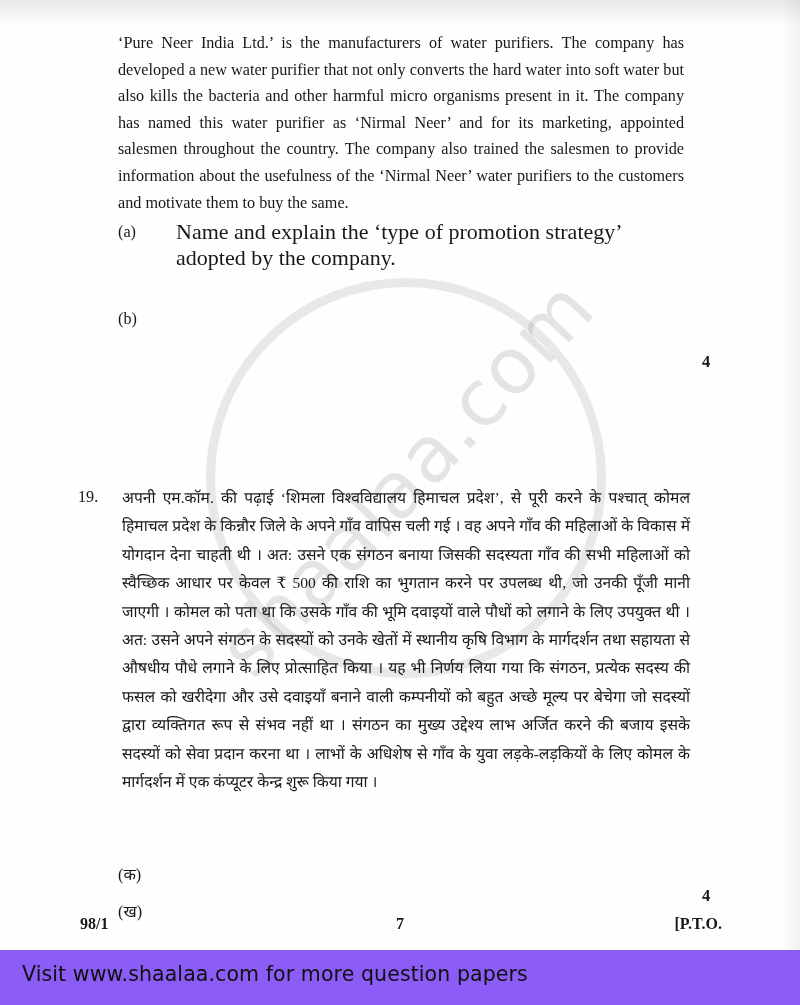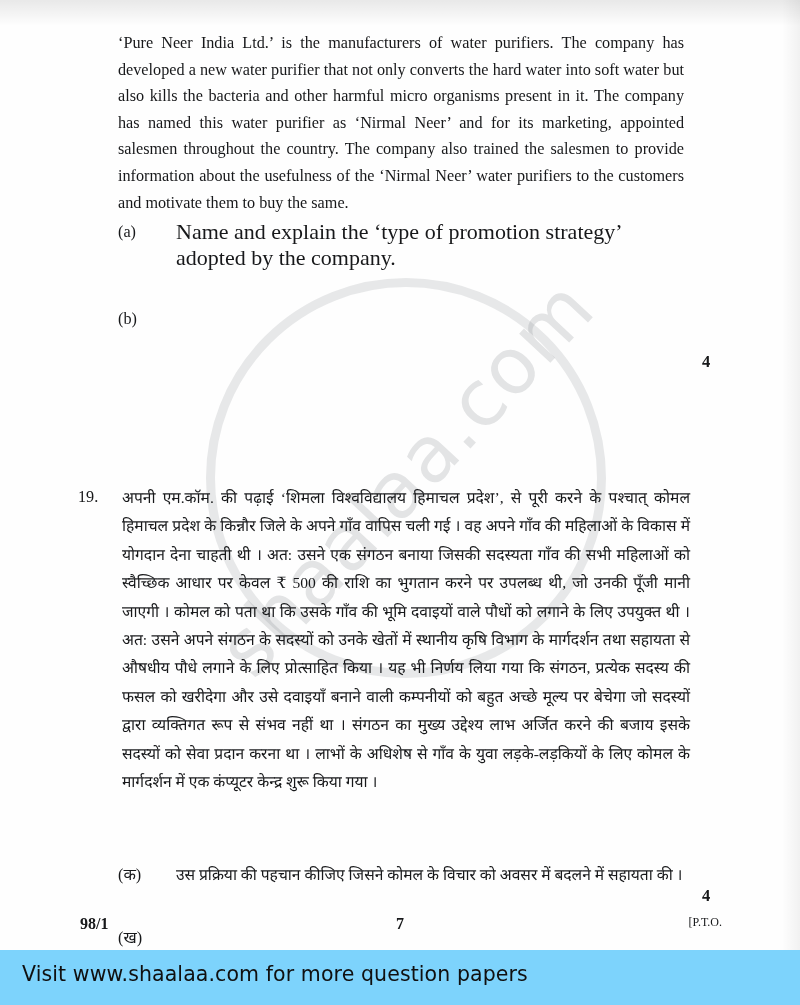--- a/index.html
+++ b/index.html
@@ -153,32 +153,32 @@
     position: absolute;
     left: 0; top: 0;
     width: 800px;
     text-align: center;
     font-weight: bold;
     font-size: 16px;
   }
   .footer .f-right {
     position: absolute;
     right: 78px; top: 0;
-    font-weight: normal;
-    font-size: 12px;
+    font-weight: bold;
+    font-size: 16px;
   }
 
   
   .banner {
     position: absolute;
     left: 0;
     top: 950px;
     width: 800px;
     height: 55px;
-    background: #7dd3fc;
+    background: #8b5cf6;
     z-index: 3;
   }
   .banner .banner-text {
     position: absolute;
     left: 22px;
     top: 12px;
     font-family: "DejaVu Sans", "Liberation Sans", sans-serif;
     font-size: 20.5px;
     color: #101010;
     letter-spacing: 0.1px;
@@ -216,21 +216,20 @@
 
     <div class="block qrow" style="left:78px; top:484px; width:612px;">
       <span class="qnum">19.</span>
       <div class="qbody">
         <div class="hindi">अपनी एम.कॉम. की पढ़ाई ‘शिमला विश्वविद्यालय हिमाचल प्रदेश’, से पूरी करने के पश्चात् कोमल हिमाचल प्रदेश के किन्नौर जिले के अपने गाँव वापिस चली गई । वह अपने गाँव की महिलाओं के विकास में योगदान देना चाहती थी । अत: उसने एक संगठन बनाया जिसकी सदस्यता गाँव की सभी महिलाओं को स्वैच्छिक आधार पर केवल ₹ 500 की राशि का भुगतान करने पर उपलब्ध थी, जो उनकी पूँजी मानी जाएगी । कोमल को पता था कि उसके गाँव की भूमि दवाइयों वाले पौधों को लगाने के लिए उपयुक्त थी । अत: उसने अपने संगठन के सदस्यों को उनके खेतों में स्थानीय कृषि विभाग के मार्गदर्शन तथा सहायता से औषधीय पौधे लगाने के लिए प्रोत्साहित किया । यह भी निर्णय लिया गया कि संगठन, प्रत्येक सदस्य की फसल को खरीदेगा और उसे दवाइयाँ बनाने वाली कम्पनीयों को बहुत अच्छे मूल्य पर बेचेगा जो सदस्यों द्वारा व्यक्तिगत रूप से संभव नहीं था । संगठन का मुख्य उद्देश्य लाभ अर्जित करने की बजाय इसके सदस्यों को सेवा प्रदान करना था । लाभों के अधिशेष से गाँव के युवा लड़के-लड़कियों के लिए कोमल के मार्गदर्शन में एक कंप्यूटर केन्द्र शुरू किया गया ।</div>
       </div>
     </div>
 
     <div class="block subrow" style="left:118px; top:810px; width:580px;">
       <span class="sublabel">(क)</span>
-      <div class="subtext hi">उस प्रक्रिया की पहचान कीजिए जिसने कोमल के विचार को अवसर में बदलने में सहायता की ।</div>
     </div>
 
     <div class="block subrow" style="left:118px; top:847px; width:580px;">
       <span class="sublabel">(ख)</span>
     </div>
 
     <div class="marks" style="left:702px; top:886px;">4</div>
 
   </div>
 

